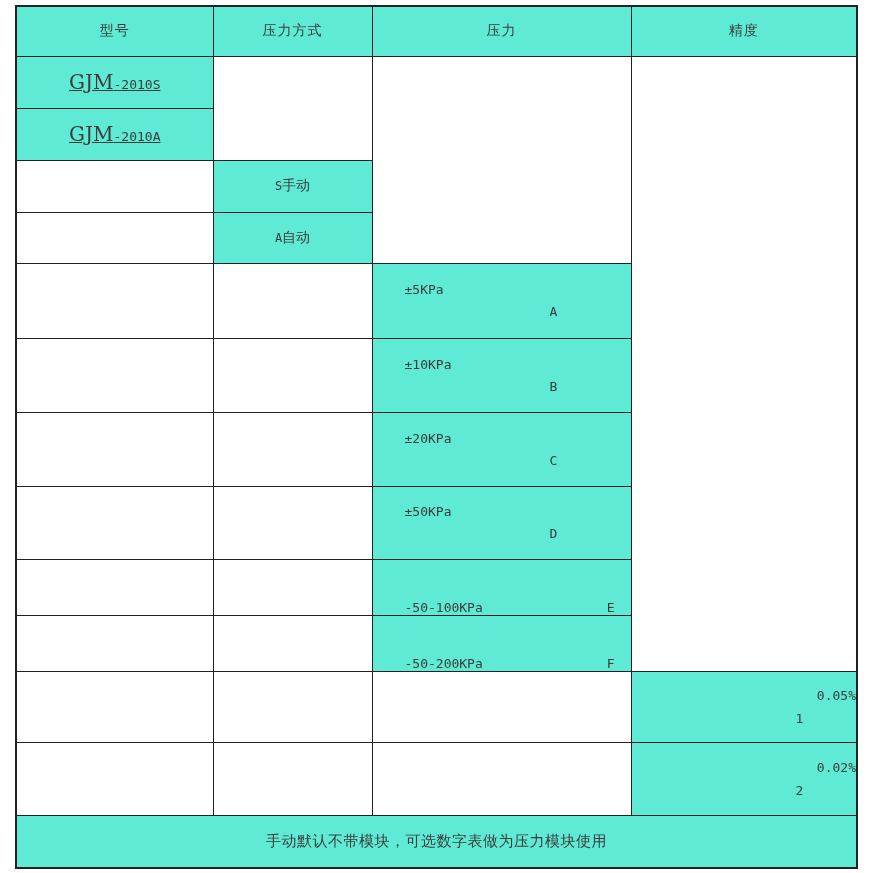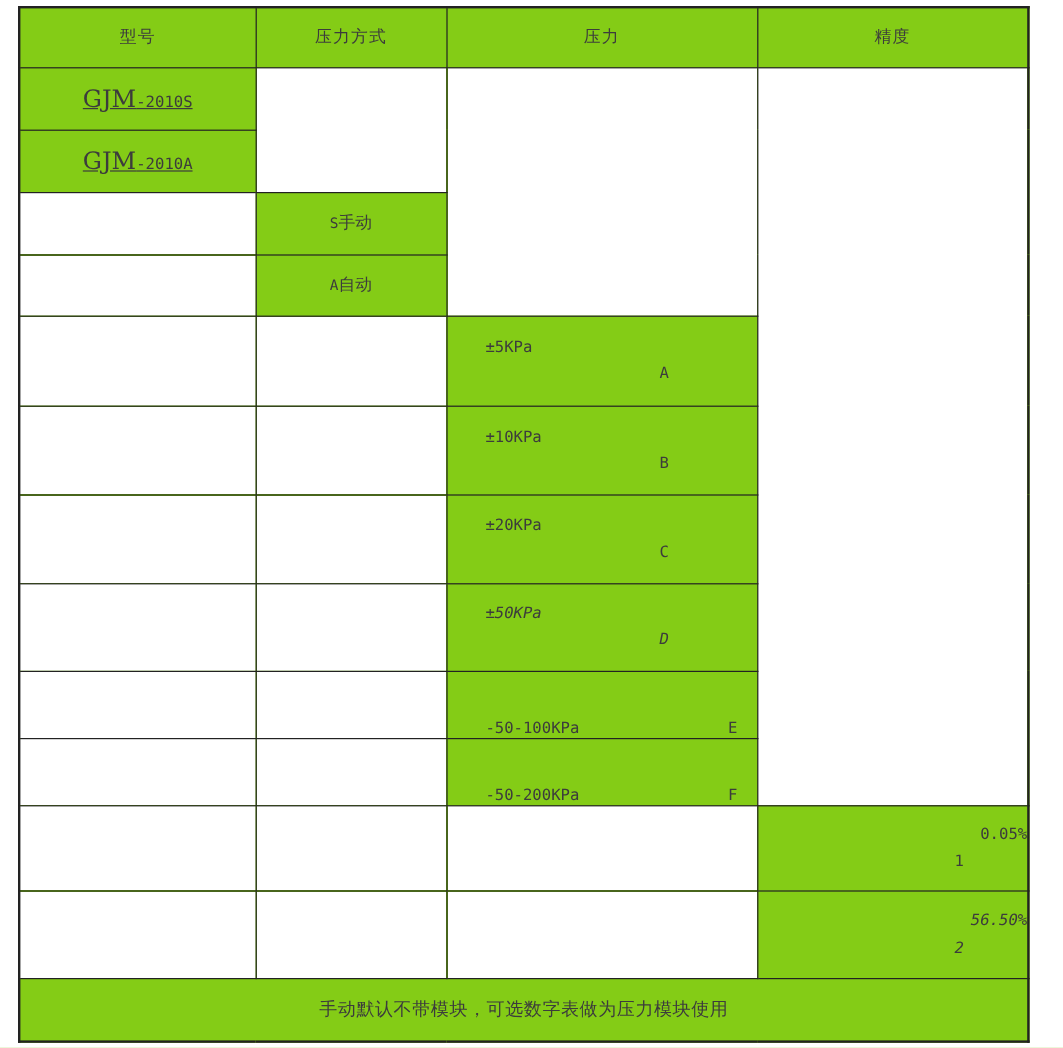--- a/index.html
+++ b/index.html
@@ -9,41 +9,41 @@
     width: 886px;
     height: 873px;
     font-family: "Liberation Sans", sans-serif;
     color: #3c3c3c;
   }
   table.spec-table {
     border-collapse: collapse;
     table-layout: fixed;
     margin: 5px 0 0 15px;
     border: 2px solid #222222;
-    background: #84cc16;
+    background: #5eead4;
   }
   .spec-table td, .spec-table th {
     border: 1px solid #222222;
     padding: 0;
     vertical-align: middle;
     font-weight: normal;
     overflow: hidden;
   }
   
   col.c-model    { width: 197px; }
   col.c-method   { width: 159px; }
   col.c-pressure { width: 259px; }
   col.c-accuracy { width: 226px; }
   
   tr.h50 { height: 50px; }
   tr.h51 { height: 51px; }
   tr.h52 { height: 52px; }
   tr.h53 { height: 53px; }
   tr.h71 { height: 71px; }
-  tr.h73 { height: 73px; font-style: italic; }
+  tr.h73 { height: 73px; }
   tr.h74 { height: 74px; }
   tr.h75 { height: 75px; }
 
   th.head-cell {
     text-align: center;
     font-size: 14px;
     letter-spacing: 1px;
   }
   td.model-cell {
     text-align: center;
@@ -217,21 +217,21 @@
       <div class="a-value">0.05%</div>
       <div class="a-code">1</div>
     </td>
   </tr>
 
   <tr class="h73">
     <td class="empty-cell"></td>
     <td class="empty-cell"></td>
     <td class="empty-cell"></td>
     <td class="a-cell">
-      <div class="a-value">56.50%</div>
+      <div class="a-value">0.02%</div>
       <div class="a-code">2</div>
     </td>
   </tr>
 
   <tr class="h53">
     <td class="note-cell" colspan="4">手动默认不带模块，可选数字表做为压力模块使用</td>
   </tr>
 </tbody>
   </table>
 

